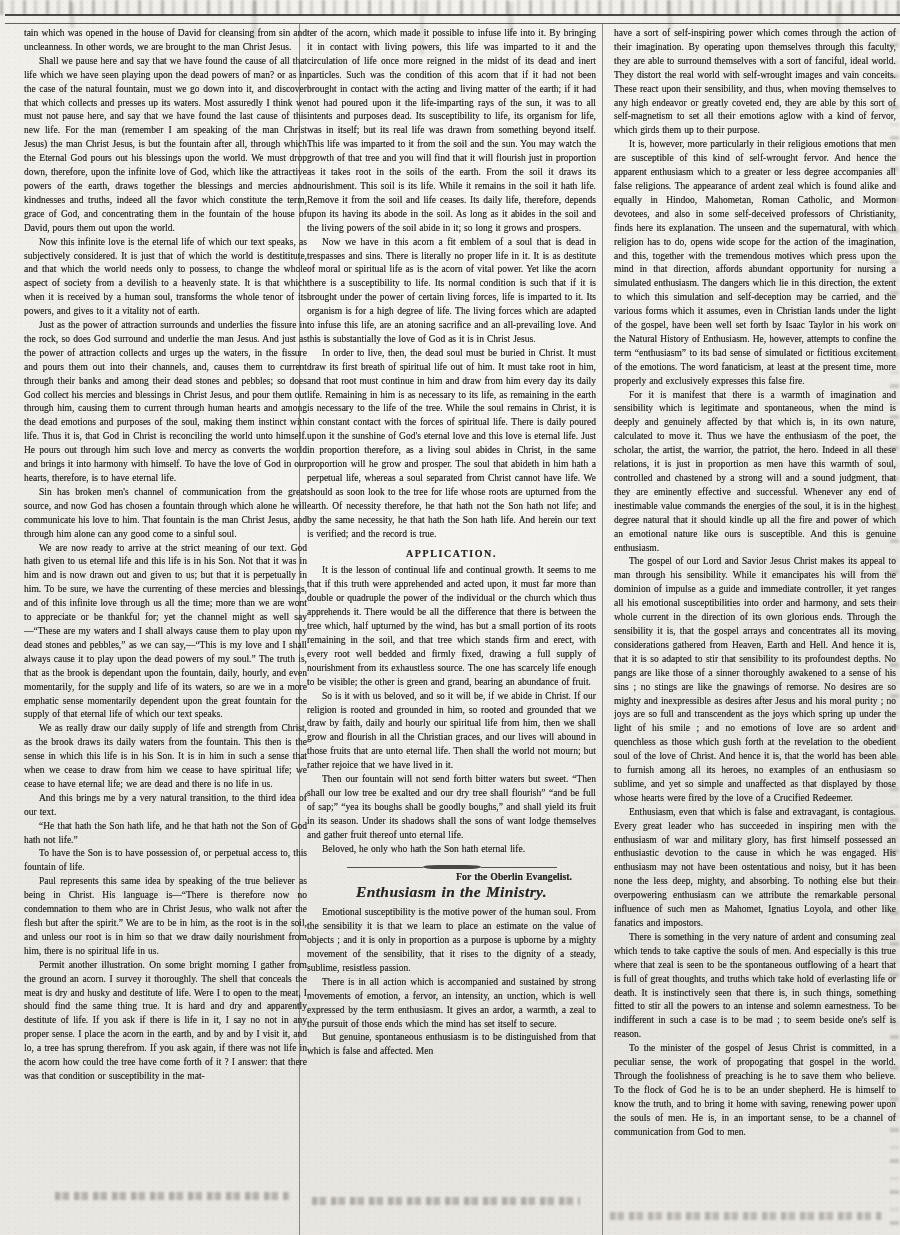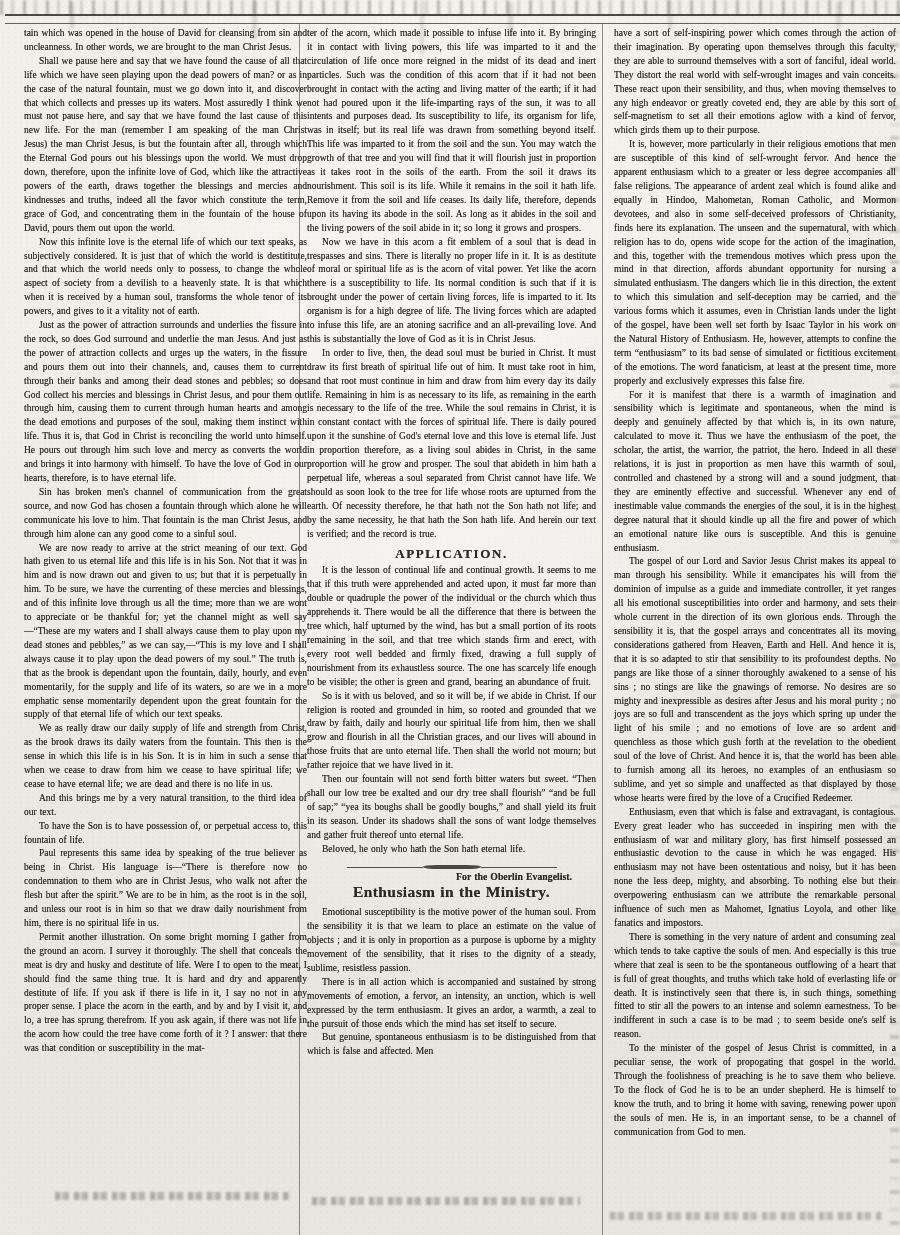--- a/index.html
+++ b/index.html
@@ -25,23 +25,23 @@
   .rule-2{left:602px;}
   
   .column{position:absolute;top:27px;bottom:4px;overflow:hidden;
     font-size:9.5px;line-height:13.9px;text-align:justify;word-spacing:.6px;
     text-shadow:0 0 .6px rgba(43,40,38,.65);}
   .col1{left:24px;width:283px;}
   .col2{left:307px;width:289px;}
   .col3{left:614px;width:282px;}
   p{margin:0;text-indent:15px;}
   p.cont{text-indent:0;}
-  .app-heading{font-weight:bold;text-align:center;font-size:13px;letter-spacing:1.6px;margin:5px 0 4px;text-indent:0;}
+  .app-heading{font-weight:bold;text-align:center;font-size:10px;letter-spacing:1.6px;margin:5px 0 4px;text-indent:0;}
   .credit{font-weight:bold;font-size:9.8px;text-align:right;padding-right:24px;text-indent:0;}
-  .article-heading{font-weight:bold;text-align:center;font-size:15.5px;letter-spacing:.4px;margin:1px 0 7px;text-indent:0;}
+  .article-heading{font-weight:bold;text-align:center;font-size:15.5px;letter-spacing:.4px;margin:1px 0 7px;text-indent:0;font-style:italic;}
   
   .divider{display:flex;align-items:center;width:210px;margin:9px auto 1px;}
   .divider::before,.divider::after{content:"";flex:1;border-top:1.4px solid rgba(45,42,40,.8);}
   .divider .mid{width:58px;height:4px;background:rgba(45,42,40,.85);border-radius:50%/100%;}
   
   .ghost-top{position:absolute;left:0;right:0;top:0;height:15px;opacity:.42;filter:blur(1.1px);
     background:repeating-linear-gradient(90deg, rgba(60,56,52,.75) 0 3px, transparent 3px 11px, rgba(60,56,52,.4) 11px 14px, transparent 14px 23px);}
   .streak{position:absolute;background:rgba(70,64,58,.5);filter:blur(1.4px);border-radius:2px;}
   .ghost-line{position:absolute;height:8px;opacity:.4;filter:blur(1.2px);
     background:repeating-linear-gradient(90deg, rgba(55,50,46,.8) 0 5px, rgba(55,50,46,.25) 5px 8px, rgba(55,50,46,.7) 8px 14px, transparent 14px 19px);}
@@ -68,20 +68,21 @@
 
   <div class="column col1">
     <p class="cont">tain which was opened in the house of David for cleansing from sin and uncleanness.  In other words, we are brought to the man Christ Jesus.</p>
     <p>Shall we pause here and say that we have found the cause of all that life which we have seen playing upon the dead powers of man? or as in the case of the natural fountain, must we go down into it, and discover that which collects and presses up its waters.  Most assuredly I think we must not pause here, and say that we have found the last cause of this new life.  For the man (remember I am speaking of the man Christ Jesus) the man Christ Jesus, is but the fountain after all, through which the Eternal God pours out his blessings upon the world.  We must drop down, therefore, upon the infinite love of God, which like the attractive powers of the earth, draws together the blessings and mercies and kindnesses and truths, indeed all the favor which constitute the term, grace of God, and concentrating them in the fountain of the house of David, pours them out upon the world.</p>
     <p>Now this infinite love is the eternal life of which our text speaks, as subjectively considered.  It is just that of which the world is destititute, and that which the world needs only to possess, to change the whole aspect of society from a devilish to a heavenly state.  It is that which when it is received by a human soul, transforms the whole tenor of its powers, and gives to it a vitality not of earth.</p>
     <p>Just as the power of attraction surrounds and underlies the fissure in the rock, so does God surround and underlie the man Jesus.  And just as the power of attraction collects and urges up the waters, in the fissure and pours them out into their channels, and, causes them to current through their banks and among their dead stones and pebbles; so does God collect his mercies and blessings in Christ Jesus, and pour them out through him, causing them to current through human hearts and among the dead emotions and purposes of the soul, making them instinct with life.  Thus it is, that God in Christ is reconciling the world unto himself.  He pours out through him such love and mercy as converts the world and brings it into harmony with himself.  To have the love of God in our hearts, therefore, is to have eternal life.</p>
     <p>Sin has broken men's channel of communication from the great source, and now God has chosen a fountain through which alone he will communicate his love to him.  That fountain is the man Christ Jesus, and through him alone can any good come to a sinful soul.</p>
     <p>We are now ready to arrive at the strict meaning of our text.  God hath given to us eternal life and this life is in his Son.  Not that it was in him and is now drawn out and given to us; but that it is perpetually in him.  To be sure, we have the currenting of these mercies and blessings, and of this infinite love through us all the time; more than we are wont to appreciate or be thankful for; yet the channel might as well say—“These are my waters and I shall always cause them to play upon my dead stones and pebbles,” as we can say,—“This is my love and I shall always cause it to play upon the dead powers of my soul.”  The truth is, that as the brook is dependant upon the fountain, daily, hourly, and even momentarily, for the supply and life of its waters, so are we in a more emphatic sense momentarily dependent upon the great fountain for the supply of that eternal life of which our text speaks.</p>
     <p>We as really draw our daily supply of life and strength from Christ, as the brook draws its daily waters from the fountain.  This then is the sense in which this life is in his Son.  It is in him in such a sense that when we cease to draw from him we cease to have spiritual life; we cease to have eternal life; we are dead and there is no life in us.</p>
     <p>And this brings me by a very natural transition, to the third idea of our text.</p>
+    <p>“He that hath the Son hath life, and he that hath not the Son of God hath not life.”</p>
     <p>To have the Son is to have possession of, or perpetual access to, this fountain of life.</p>
     <p>Paul represents this same idea by speaking of the true believer as being in Christ.  His language is—“There is therefore now no condemnation to them who are in Christ Jesus, who walk not after the flesh but after the spirit.”  We are to be in him, as the root is in the soil, and unless our root is in him so that we draw daily nourishment from him, there is no spiritual life in us.</p>
     <p>Permit another illustration.  On some bright morning I gather from the ground an acorn.  I survey it thoroughly.  The shell that conceals the meat is dry and husky and destitute of life.  Were I to open to the meat, I should find the same thing true.  It is hard and dry and apparently destitute of life.  If you ask if there is life in it, I say no not in any proper sense.  I place the acorn in the earth, and by and by I visit it, and lo, a tree has sprung therefrom.  If you ask again, if there was not life in the acorn how could the tree have come forth of it ?  I answer: that there was that condition or susceptibility in the mat-</p>
   </div>
 
   <div class="column col2">
     <p class="cont">ter of the acorn, which made it possible to infuse life into it.  By bringing it in contact with living powers, this life was imparted to it and the circulation of life once more reigned in the midst of its dead and inert particles.  Such was the condition of this acorn that if it had not been brought in contact with the acting and living matter of the earth; if it had not had poured upon it the life-imparting rays of the sun, it was to all intents and purposes dead.  Its susceptibility to life, its organism for life, was in itself; but its real life was drawn from something beyond itself.  This life was imparted to it from the soil and the sun.  You may watch the growth of that tree and you will find that it will flourish just in proportion as it takes root in the soils of the earth.  From the soil it draws its nourishment.  This soil is its life.  While it remains in the soil it hath life.  Remove it from the soil and life ceases.  Its daily life, therefore, depends upon its having its abode in the soil.  As long as it abides in the soil and the living powers of the soil abide in it; so long it grows and prospers.</p>
     <p>Now we have in this acorn a fit emblem of a soul that is dead in trespasses and sins.  There is literally no proper life in it.  It is as destitute of moral or spiritual life as is the acorn of vital power.  Yet like the acorn there is a susceptibility to life.  Its normal condition is such that if it is brought under the power of certain living forces, life is imparted to it.  Its organism is for a high degree of life.  The living forces which are adapted to infuse this life, are an atoning sacrifice and an all-prevailing love.  And this is substantially the love of God as it is in Christ Jesus.</p>
     <p>In order to live, then, the dead soul must be buried in Christ.  It must draw its first breath of spiritual life out of him.  It must take root in him, and that root must continue in him and draw from him every day its daily life.  Remaining in him is as necessary to its life, as remaining in the earth is necessary to the life of the tree.  While the soul remains in Christ, it is in constant contact with the forces of spiritual life.  There is daily poured upon it the sunshine of God's eternal love and this love is eternal life.  Just in proportion therefore, as a living soul abides in Christ, in the same proportion will he grow and prosper.  The soul that abideth in him hath a perpetual life, whereas a soul separated from Christ cannot have life.  We should as soon look to the tree for life whose roots are upturned from the earth.  Of necessity therefore, he that hath not the Son hath not life; and by the same necessity, he that hath the Son hath life.  And herein our text is verified; and the record is true.</p>
     <p class="app-heading">APPLICATION.</p>

